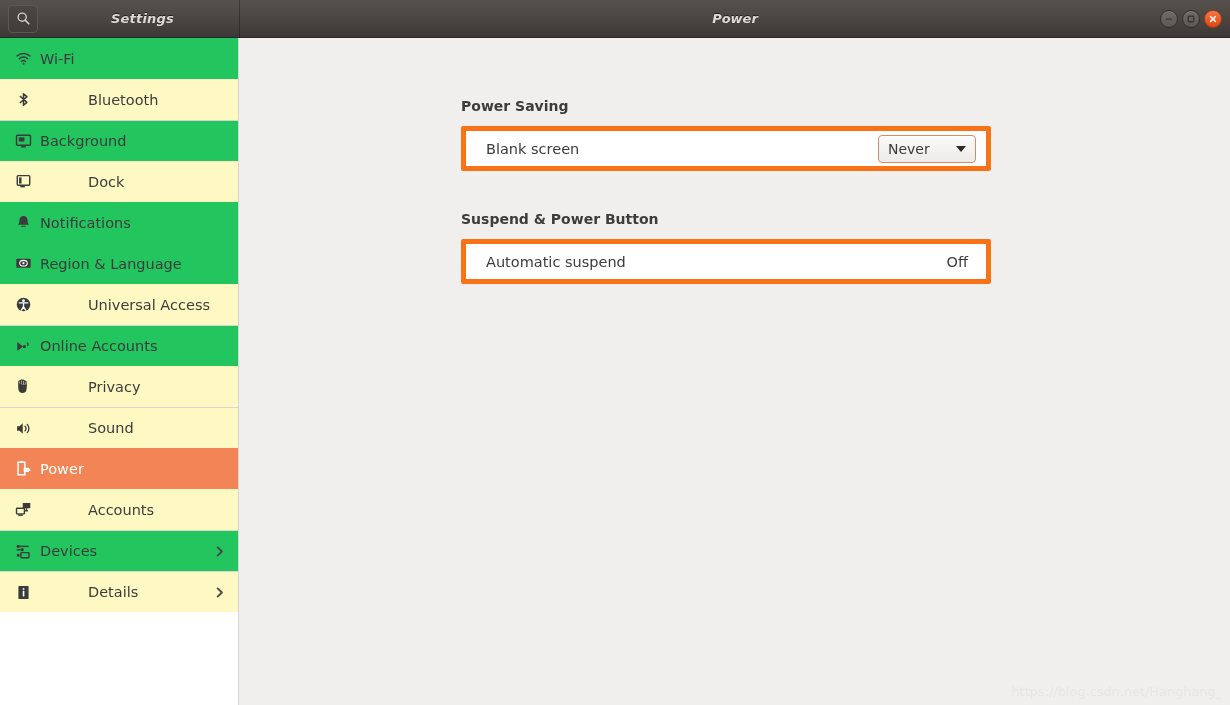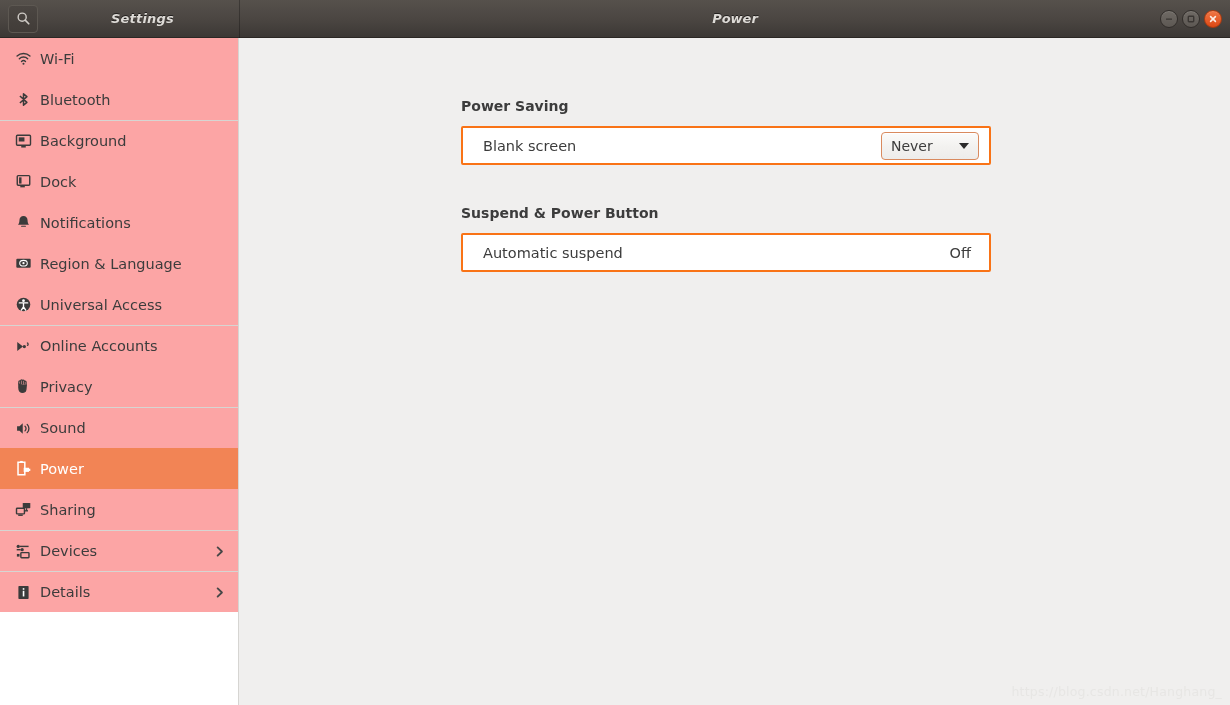--- a/index.html
+++ b/index.html
@@ -86,22 +86,22 @@
     overflow: hidden;
     position: relative;
   }
   .side-item {
     height: 41px;
     display: flex; align-items: center;
     padding-left: 10px; padding-right: 12px;
     cursor: pointer;
     position: relative;
   }
-  .side-item.alt { background: #fca5a5; }
-  .side-item.plain { background: #fca5a5; }
+  .side-item.alt { background: #22c55e; }
+  .side-item.plain { background: #fef9c3; gap: 48px; }
   .side-item.sep-top { border-top: 1px solid #d6d5d2; }
   .side-item.selected {
     background: #f28455;
   }
   .side-icon {
     width: 26px; flex: 0 0 26px;
     display: flex; align-items: center; justify-content: center;
     color: #3b3b3b;
   }
   .side-item.selected .side-icon { color: #ffffff; }
@@ -133,21 +133,21 @@
   }
   .section-title {
     font-size: 14px;
     font-weight: bold;
     color: #3c3c3c;
     margin-bottom: 12px;
   }
   .section-title.second { margin-top: 40px; }
   .list {
     background: #ffffff;
-    border: 2px solid #f97316;
+    border: 5px solid #f97316;
     border-radius: 2px;
   }
   .row {
     height: 35px;
     display: flex; align-items: center;
     padding: 0 18px 0 20px;
     position: relative;
   }
   .row-label {
     font-size: 14.5px;
@@ -373,21 +373,21 @@
       <div class="side-item plain">
         <span class="side-icon">
           <svg width="17" height="17" viewBox="0 0 18 18">
             <rect x="8.2" y="2" width="8" height="5.6" rx=".7" fill="currentColor"></rect>
             <rect x="1.6" y="7.6" width="8.4" height="6" rx=".7" fill="none" stroke="currentColor" stroke-width="1.5"></rect>
             <rect x="3.4" y="14.2" width="4.8" height="1.6" fill="currentColor"></rect>
             <line x1="12.2" y1="7.6" x2="12.2" y2="10.4" stroke="currentColor" stroke-width="1.4"></line>
             <line x1="10" y1="10.4" x2="13.8" y2="10.4" stroke="currentColor" stroke-width="1.4"></line>
           </svg>
         </span>
-        <span class="side-label">Sharing</span>
+        <span class="side-label">Accounts</span>
       </div>
 
       <div class="side-item alt sep-top">
         <span class="side-icon">
           <svg width="17" height="17" viewBox="0 0 18 18">
             <circle cx="3.4" cy="3.6" r="1.7" fill="currentColor"></circle>
             <line x1="4.9" y1="3.6" x2="14.4" y2="3.6" stroke="currentColor" stroke-width="1.5"></line>
             <circle cx="7.6" cy="7.1" r="1.7" fill="currentColor"></circle>
             <line x1="1.8" y1="7.1" x2="6" y2="7.1" stroke="currentColor" stroke-width="1.5"></line>
             <rect x="6.2" y="10.2" width="8.6" height="5.4" rx=".7" fill="none" stroke="currentColor" stroke-width="1.5"></rect>

